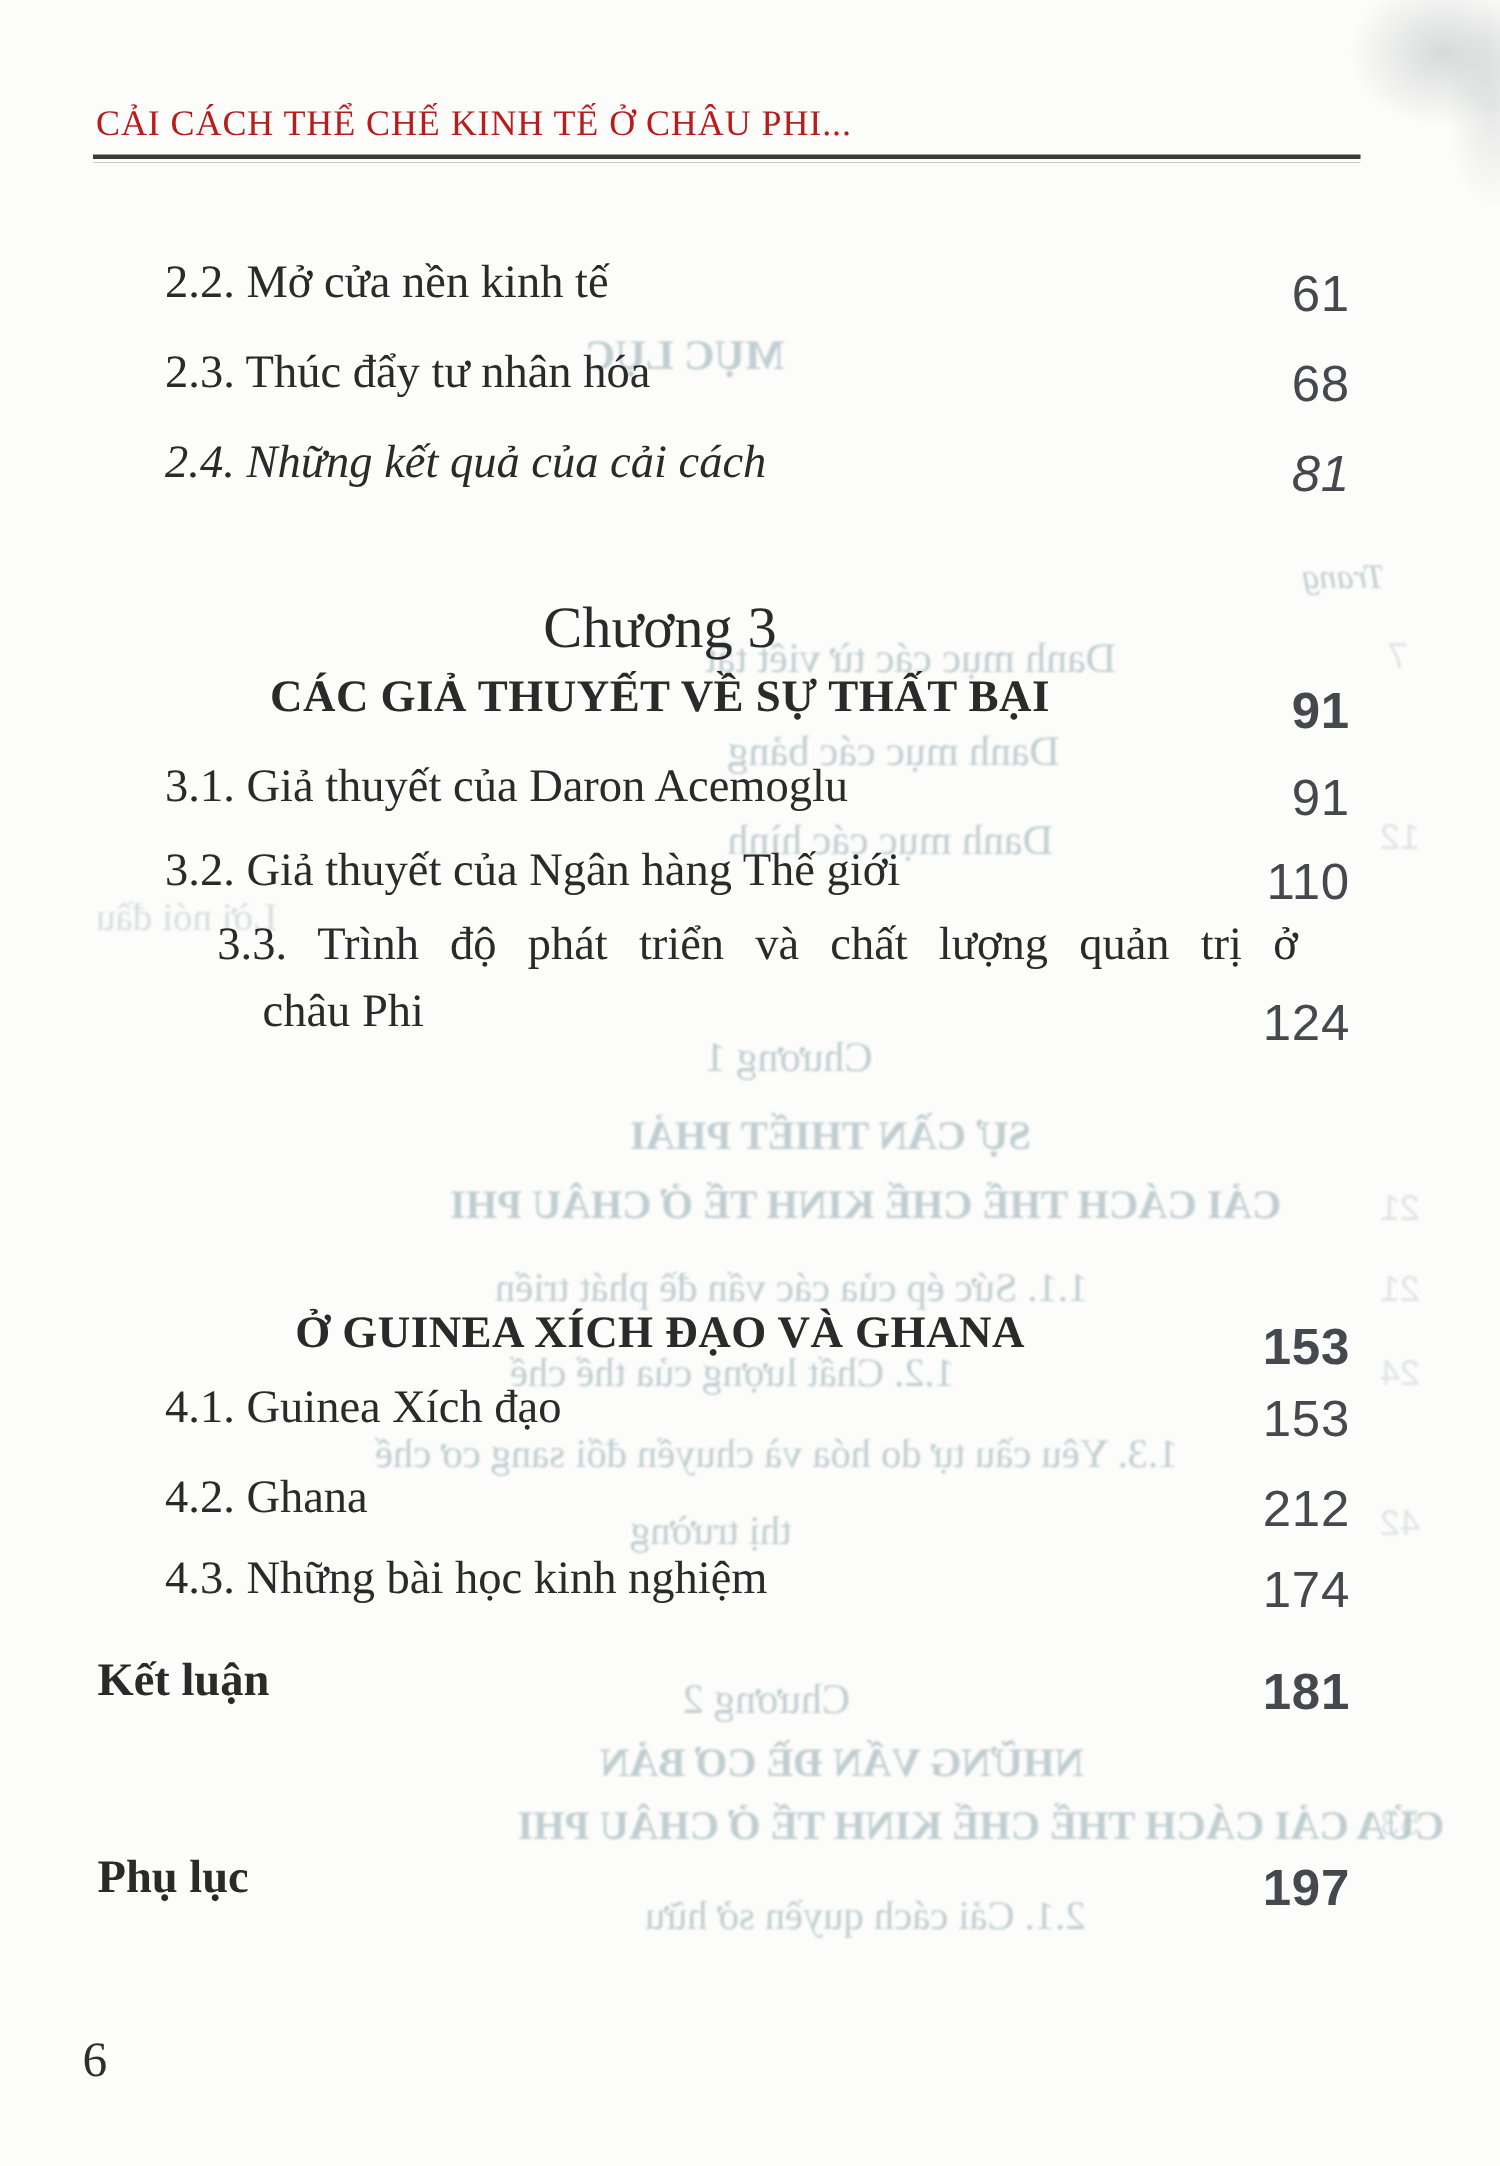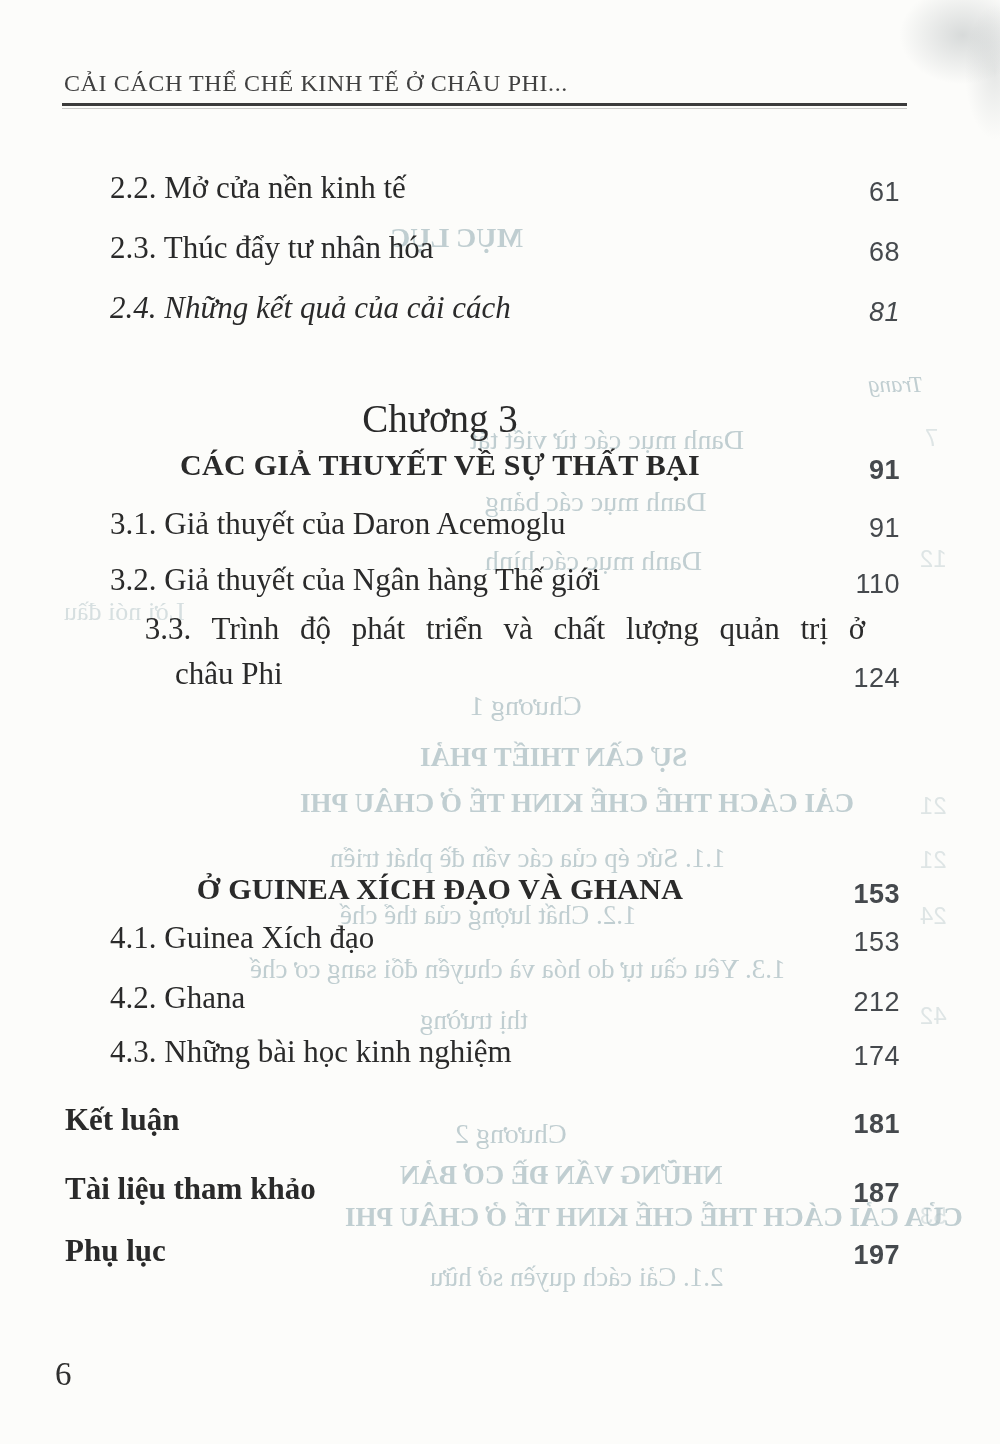--- a/index.html
+++ b/index.html
@@ -21,21 +21,21 @@
   .smudge{
     position:absolute;top:0;right:0;width:170px;height:160px;
     background:
       radial-gradient(90px 70px at 78% 22%, rgba(120,130,134,0.28), rgba(120,130,134,0) 70%),
       radial-gradient(40px 90px at 97% 45%, rgba(130,138,142,0.18), rgba(130,138,142,0) 75%);
     pointer-events:none;
   }
   
   .running-header{
     position:absolute;left:64px;top:70px;
-    font-size:24px;letter-spacing:0.6px;color:#404040;white-space:nowrap;
+    font-size:24px;letter-spacing:0.6px;color:#b91c1c;white-space:nowrap;
   }
   .header-rule{
     position:absolute;left:62px;right:93px;top:103px;height:7px;
     background:linear-gradient(var(--rule) 0 3px, rgba(0,0,0,0) 3px 5px, rgba(110,110,110,0.35) 5px 6px, rgba(0,0,0,0) 6px);
   }
   
   .bleed-layer{position:absolute;inset:0;pointer-events:none;}
   .ghost-line,.ghost-num{
     position:absolute;color:var(--ghost);white-space:nowrap;
     transform:scaleX(-1);filter:blur(0.7px);opacity:0.8;
@@ -44,21 +44,21 @@
   .ghost-line.b{font-weight:bold;}
   .ghost-line.i{font-style:italic;}
   .ghost-num{font-family:"Liberation Sans","DejaVu Sans",sans-serif;font-size:24px;opacity:0.4;}
   
   .toc{position:absolute;inset:0;}
   .row{position:absolute;left:65px;right:100px;height:46px;font-size:31px;margin-top:20px;}
   .row .label{position:absolute;left:0;top:0;white-space:nowrap;}
   .row .num{
     position:absolute;right:0;top:7px;
     font-family:"Liberation Sans","DejaVu Sans",sans-serif;
-    font-size:27px;color:var(--num);letter-spacing:0.5px;
+    font-size:34px;color:var(--num);letter-spacing:0.5px;
   }
   .row.entry .label{left:45px;}
   .row.justify .label{left:45px;right:0;white-space:normal;}
   .row.center-label .label,
   .row.center-title .label{left:0;right:85px;text-align:center;}
   .row.center-label{font-weight:normal;font-size:39px;}
   .row.center-title{font-weight:bold;font-size:30px;letter-spacing:0.3px;}
   .row.bold-entry{font-weight:bold;}
   
   .folio{position:absolute;left:55px;top:1356px;font-size:33px;color:#2f2f2f;}
@@ -144,23 +144,19 @@
         <span class="num">212</span>
       </div>
       <div class="row entry" style="top: 1014px;">
         <span class="label">4.3. Những bài học kinh nghiệm</span>
         <span class="num">174</span>
       </div>
       <div class="row bold-entry" style="top: 1082px;">
         <span class="label">Kết luận</span>
         <span class="num">181</span>
       </div>
-      <div class="row bold-entry" style="top: 1151px;">
-        <span class="label">Tài liệu tham khảo</span>
-        <span class="num">187</span>
-      </div>
       <div class="row bold-entry" style="top: 1213px;">
         <span class="label">Phụ lục</span>
         <span class="num">197</span>
       </div>
     </div>
   <div class="folio">6</div>
 </div>
 
 </body></html>

